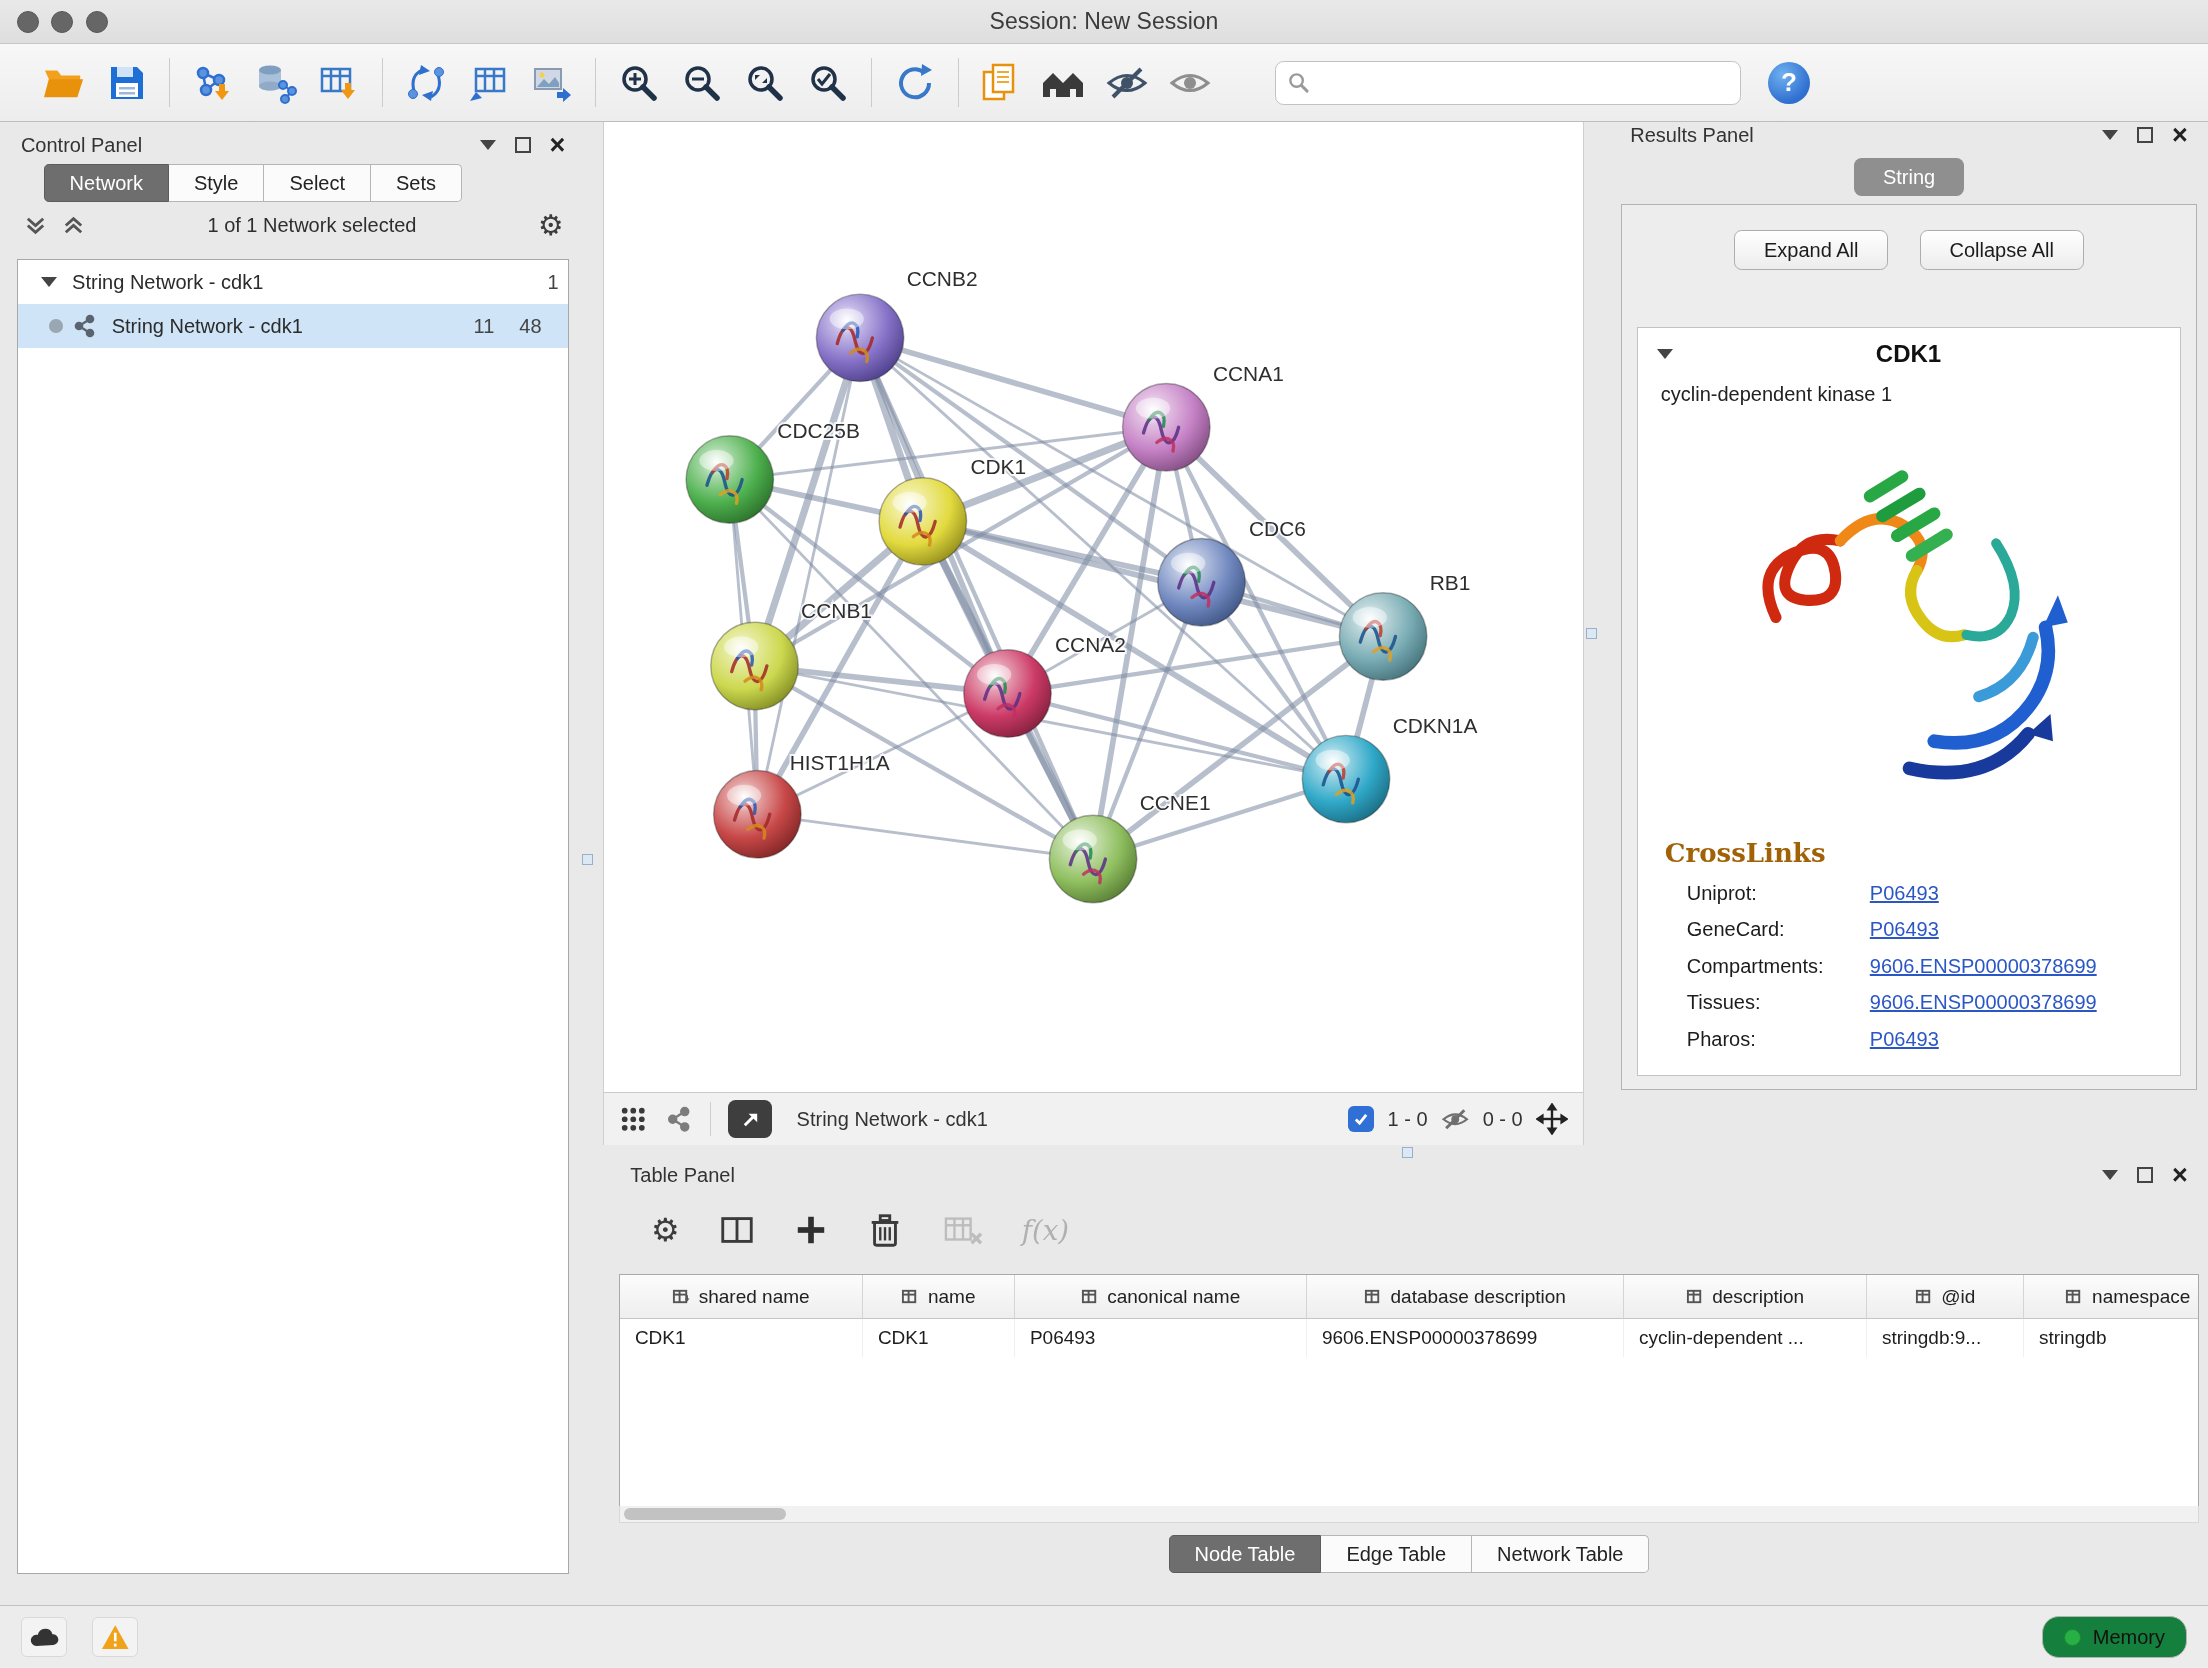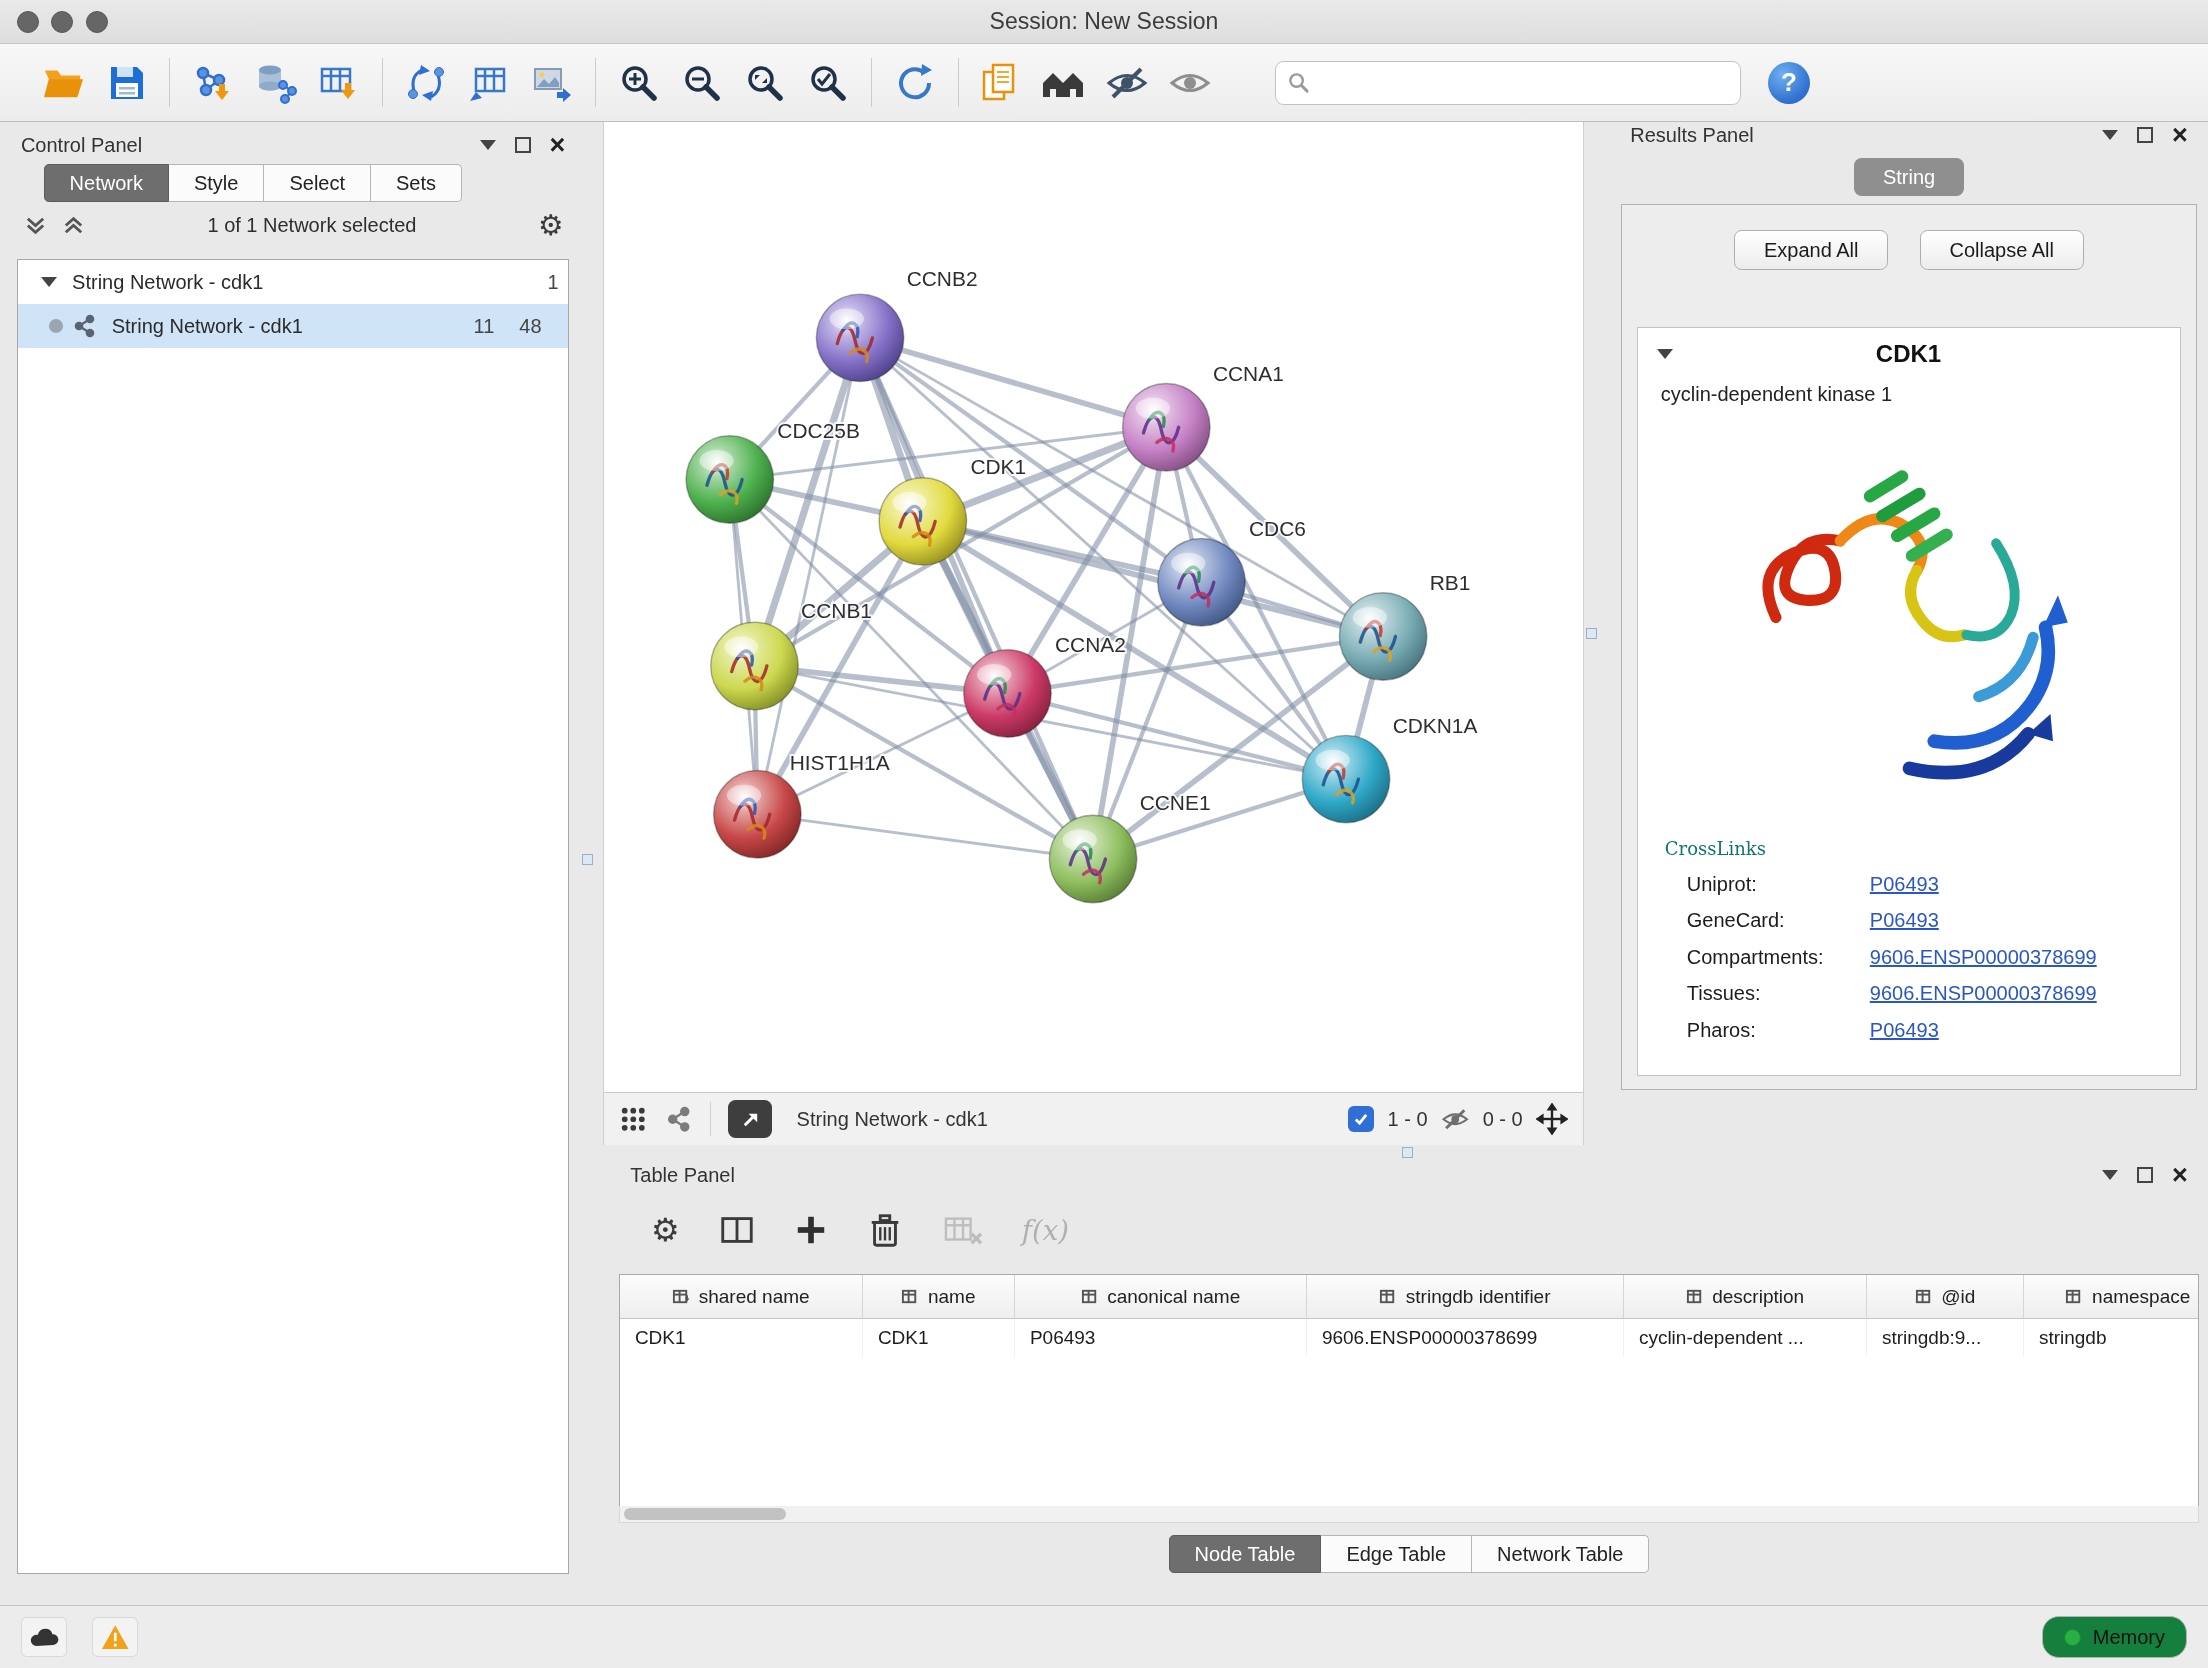--- a/index.html
+++ b/index.html
@@ -75,21 +75,21 @@
     border-radius:7.6px; text-align:center; line-height:38px; font-size:20px; }
   .results-box { position:absolute; left:3.8px; right:3.8px; top:88px; bottom:15px; background:#ededed; border:1px solid #b2b2b2; }
   .btn-row { display:flex; justify-content:center; gap:32px; margin-top:25px; }
   .btn { height:40px; padding:0 28.5px; background:linear-gradient(#ffffff,#ececec); border:1px solid #adadad;
     border-radius:7.6px; font-size:20px; color:#1c1c1c; line-height:38px; }
   .inner-box { position:absolute; left:15px; right:15px; top:122px; bottom:13.3px; background:#fff; border:1px solid #c2c2c2; overflow:hidden; }
   .gene-header { display:flex; align-items:center; height:51px; padding:0 19px; }
   .gene-header .name { flex:1; text-align:center; font-size:24px; font-weight:bold; color:#111; }
   .gene-desc { padding:3.8px 23px 9.5px; font-size:20px; color:#222; }
   .structure-wrap { display:flex; justify-content:center; padding:17px 0 9.5px; }
-  .crosslinks-h { padding:25px 0 7.6px 27px; font-family:"DejaVu Serif", serif; font-weight:normal; font-size:18px; color:#0f766e; }
+  .crosslinks-h { padding:25px 0 7.6px 27px; font-family:"DejaVu Serif", serif; font-weight:bold; font-size:26px; color:#a16207; }
   .xl-row { display:flex; padding:6.7px 0 6.7px 49px; font-size:20px; }
   .xl-row .lbl { width:183px; color:#1c1c1c; }
   .xl-row a { color:#2a56c6; text-decoration:underline; }
 
   
   .table-panel { position:absolute; left:617px; top:1156px; width:1584px; height:439px; }
   .tp-toolbar { display:flex; align-items:center; gap:38px; height:61px; padding-left:34px; margin-top:5.7px; }
   .fx { font-family:"DejaVu Serif", serif; font-style:italic; font-size:27.6px; color:#b0b0b0; }
   .table-box { position:absolute; left:1.9px; right:1.9px; top:118px; height:249px; background:#fff; border:1px solid #a9a9a9; overflow:hidden; }
   .tgrid { display:grid; grid-template-columns:243px 152px 292px 317px 243px 157px 209px; }
@@ -754,21 +754,21 @@
             <span>canonical name</span>
           </div>
         <div class="th">
             <svg width="19" height="19" viewBox="0 0 20 20">
               <g fill="none" stroke="#555" stroke-width="2">
                 <rect x="2" y="4" width="13" height="12"></rect>
                 <line x1="2" y1="8" x2="15" y2="8"></line>
                 <line x1="8" y1="4" x2="8" y2="16"></line>
               </g>
             </svg>
-            <span>stringdb identifier</span>
+            <span>database description</span>
           </div>
         <div class="th">
             <svg width="19" height="19" viewBox="0 0 20 20">
               <g fill="none" stroke="#555" stroke-width="2">
                 <rect x="2" y="4" width="13" height="12"></rect>
                 <line x1="2" y1="8" x2="15" y2="8"></line>
                 <line x1="8" y1="4" x2="8" y2="16"></line>
               </g>
             </svg>
             <span>description</span>

